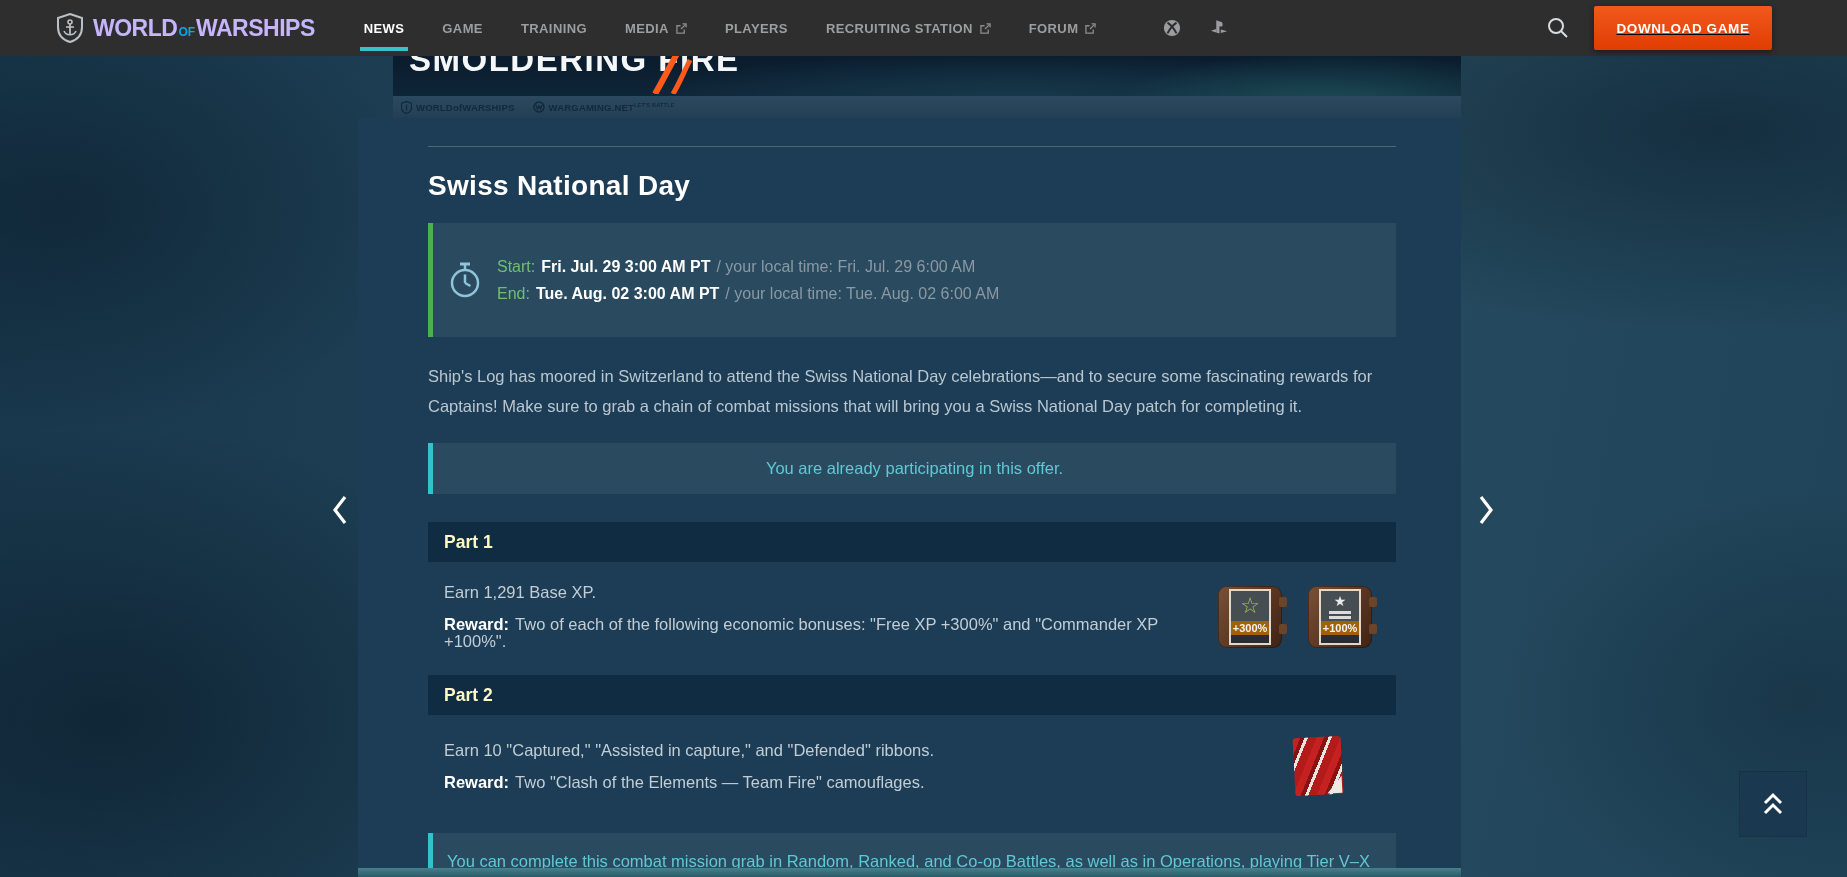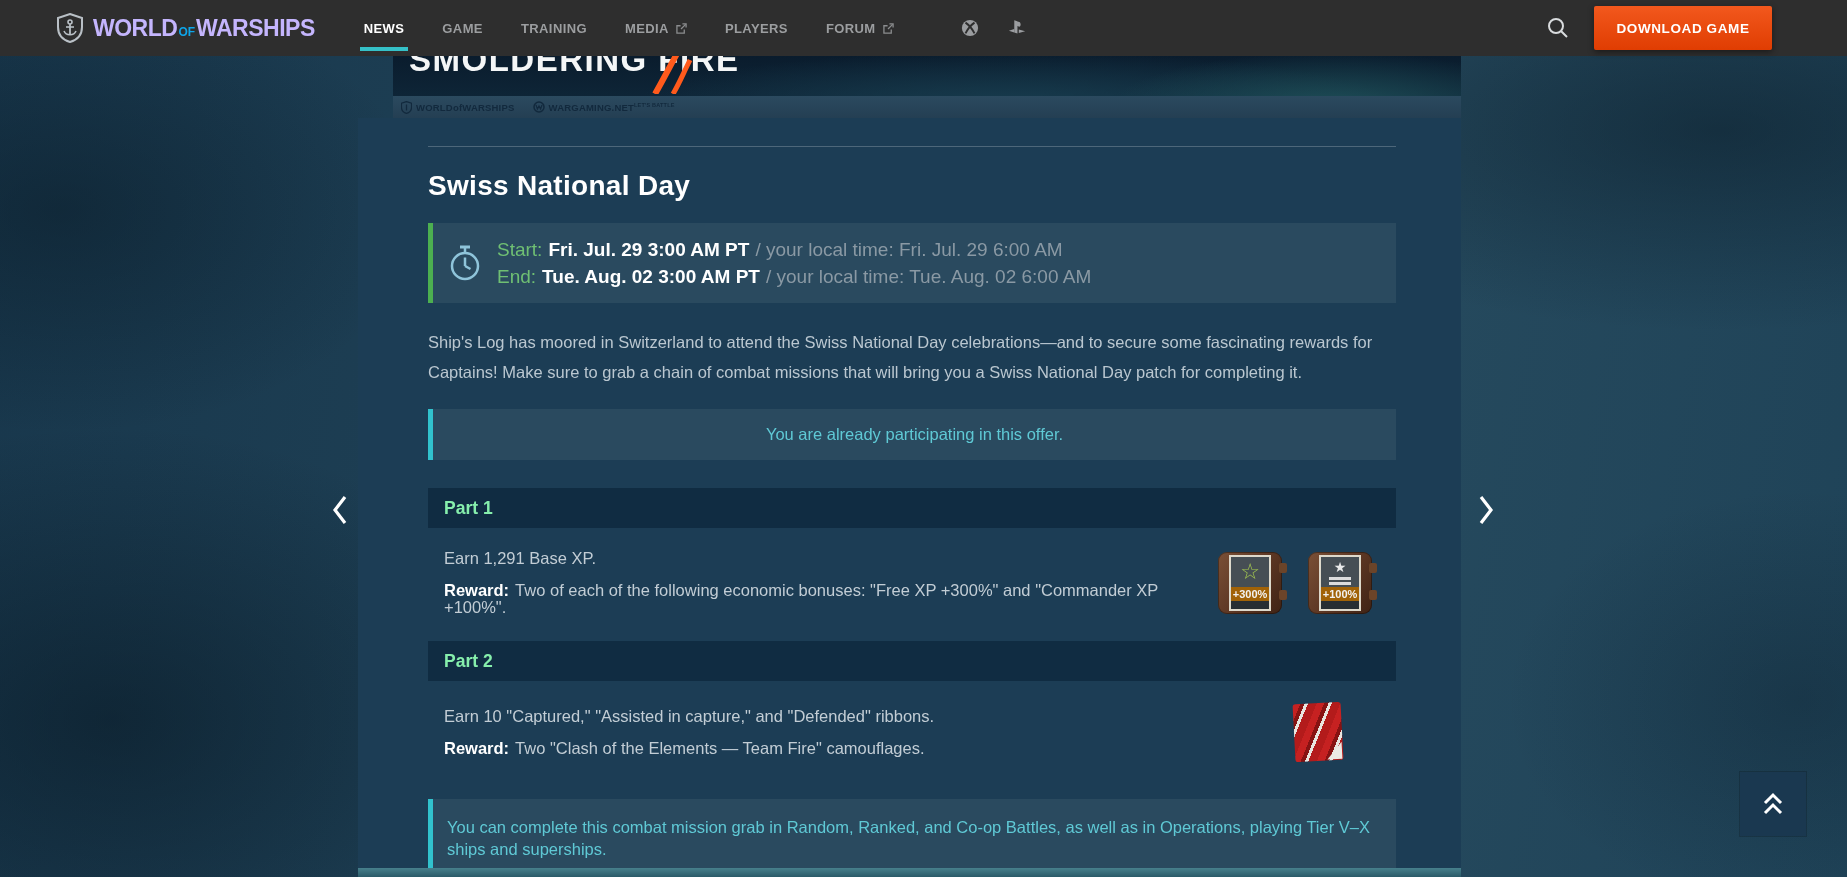--- a/index.html
+++ b/index.html
@@ -20,21 +20,21 @@
   .logo { display:flex; align-items:center; gap:10px; margin-left:57px; cursor:pointer; }
   .logo-word { font-weight:bold; font-size:23px; color:#c4b5fd; letter-spacing:-.5px; }
   .logo-of { font-size:12px; font-weight:bold; color:#0ea5e9; padding:0 1px; }
   .nav-menu { display:flex; margin-left:30px; height:40px; }
   .nav-item { position:relative; display:flex; align-items:center; padding:0 19px; font-size:13px; font-weight:bold; letter-spacing:.4px; color:#9c9ea0; cursor:pointer; white-space:nowrap; }
   .nav-item.active { color:#ffffff; }
   .nav-item.active::after { content:""; position:absolute; left:15px; right:15px; bottom:-3px; height:4px; background:#35c1c8; }
   .ext { margin-left:7px; display:inline-flex; opacity:.85; }
   .consoles { display:flex; align-items:center; gap:28px; margin-left:48px; }
   .console-btn { cursor:pointer; display:flex; }
-  .nav-right { margin-left:auto; display:flex; align-items:center; }
+  .nav-right { margin-left:auto; display:flex; align-items:center;text-decoration:underline; }
   .search-btn { margin-right:24px; cursor:pointer; display:flex; }
   .download-btn { width:178px; height:44px; margin-right:75px; border:none; cursor:pointer;
     background:linear-gradient(180deg,#f2581d,#e03d02); color:#fff; font-family:inherit;
     font-weight:bold; font-size:13.5px; letter-spacing:.6px; border-radius:2px;
     box-shadow:0 2px 6px rgba(0,0,0,.45); }
 
   
   .banner { position:absolute; left:393px; top:56px; width:1068px; height:62px; z-index:10; overflow:hidden; cursor:pointer; }
   .banner-top { position:relative; height:40px; overflow:hidden;
     background:
@@ -49,34 +49,34 @@
   .brand-col { display:flex; justify-content:center; }
 
   
   .panel { position:absolute; left:358px; top:118px; width:1103px; height:759px; background:#1c3d55; z-index:5; }
   .content { padding:0 65px 0 70px; }
   .divider { margin-top:28px; border-top:1px solid rgba(255,255,255,.22); }
   h1.page-title { margin-top:22px; font-size:28px; line-height:34px; font-weight:bold; color:#fff; letter-spacing:.3px; }
 
   .timer { margin-top:20px; background:#2a4a5f; border-left:5px solid #4caf50; display:flex; align-items:center; min-height:80px; }
   .timer-icon-wrap { width:64px; display:flex; justify-content:center; }
-  .timer-lines { padding:13px 0; font-size:19px; line-height:27px; }
+  .timer-lines { padding:30px 0; font-size:16px; line-height:27px; }
   .t-label { color:#6fbf73; margin-right:6px; }
   .t-strong { color:#fff; font-weight:bold; margin-right:6px; }
   .t-local { color:#8a99a4; }
 
   .desc { margin-top:24px; color:#bac7d0; font-size:16.5px; line-height:30px; max-width:948px; }
 
   .notice { background:#2a4a5f; border-left:5px solid #31c2cd; color:#5fc9d5; font-size:16.5px; }
   .notice-center { margin-top:22px; text-align:center; padding:15px 20px; line-height:21px; }
   .notice-left { margin-top:26px; padding:17px 26px 17px 14px; line-height:22px; }
 
   .part1 { margin-top:28px; }
   .part2 { margin-top:13px; }
-  .part-header { background:#102c42; padding:9px 16px; color:#86efac; font-weight:bold; font-size:17.5px; line-height:22px; }
+  .part-header { background:#102c42; padding:9px 16px; color:#fef9c3; font-weight:bold; font-size:17.5px; line-height:22px; }
   .part-body { display:flex; align-items:center; padding:22px 0 12px; }
   .part-text { flex:1; padding-left:16px; font-size:16.5px; line-height:17px; color:#c2cdd5; }
   .part-task { margin-bottom:15px; }
   .reward-label { color:#fff; font-weight:bold; margin-right:6px;margin-top:8px; }
   .part-icons { display:flex; align-items:center; gap:26px; margin-right:24px; }
 
   
   .eco { position:relative; width:64px; height:62px; }
   .eco-book { position:absolute; inset:0; border-radius:9px;
     background:linear-gradient(125deg,#7a5036 0%,#5a3522 55%,#3f2315 100%);
@@ -141,20 +141,30 @@
       <span class="ext">
         <svg width="11" height="11" viewBox="0 0 12 12" stroke="#9c9ea0" fill="none" stroke-width="1.4">
           <polyline points="9,7 9,11 1,11 1,3 5,3"></polyline>
             <polyline points="7,1 11,1 11,5"></polyline>
             <line x1="5.5" y1="6.5" x2="10.5" y2="1.5"></line>
         </svg>
       </span>
     </div>
     <div class="nav-item">
       <span>PLAYERS</span>
+    </div>
+    <div class="nav-item">
+      <span>RECRUITING STATION</span>
+      <span class="ext">
+        <svg width="11" height="11" viewBox="0 0 12 12" stroke="#9c9ea0" fill="none" stroke-width="1.4">
+          <polyline points="9,7 9,11 1,11 1,3 5,3"></polyline>
+            <polyline points="7,1 11,1 11,5"></polyline>
+            <line x1="5.5" y1="6.5" x2="10.5" y2="1.5"></line>
+        </svg>
+      </span>
     </div>
     <div class="nav-item">
       <span>FORUM</span>
       <span class="ext">
         <svg width="11" height="11" viewBox="0 0 12 12" stroke="#9c9ea0" fill="none" stroke-width="1.4">
           <polyline points="9,7 9,11 1,11 1,3 5,3"></polyline>
             <polyline points="7,1 11,1 11,5"></polyline>
             <line x1="5.5" y1="6.5" x2="10.5" y2="1.5"></line>
         </svg>
       </span>

